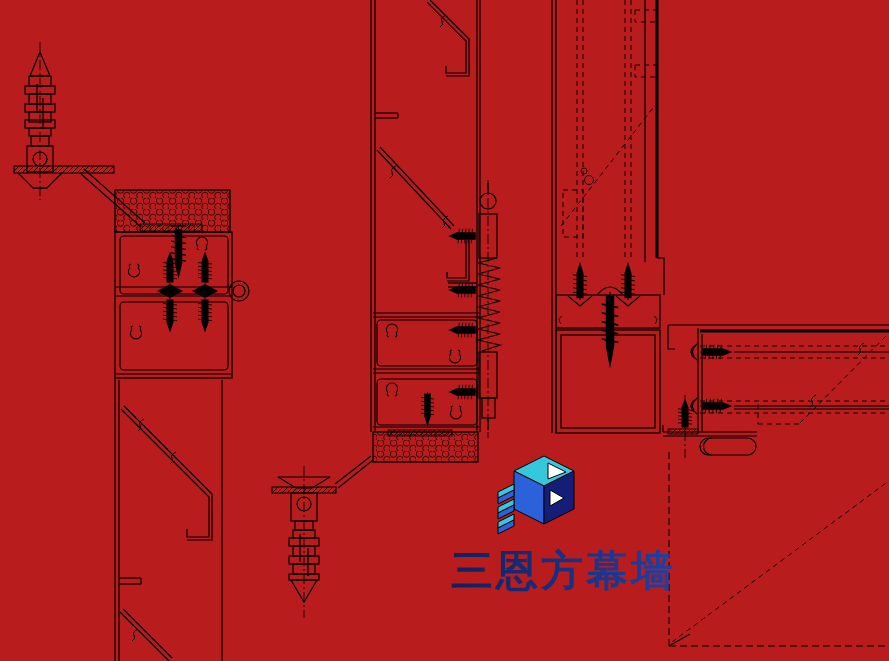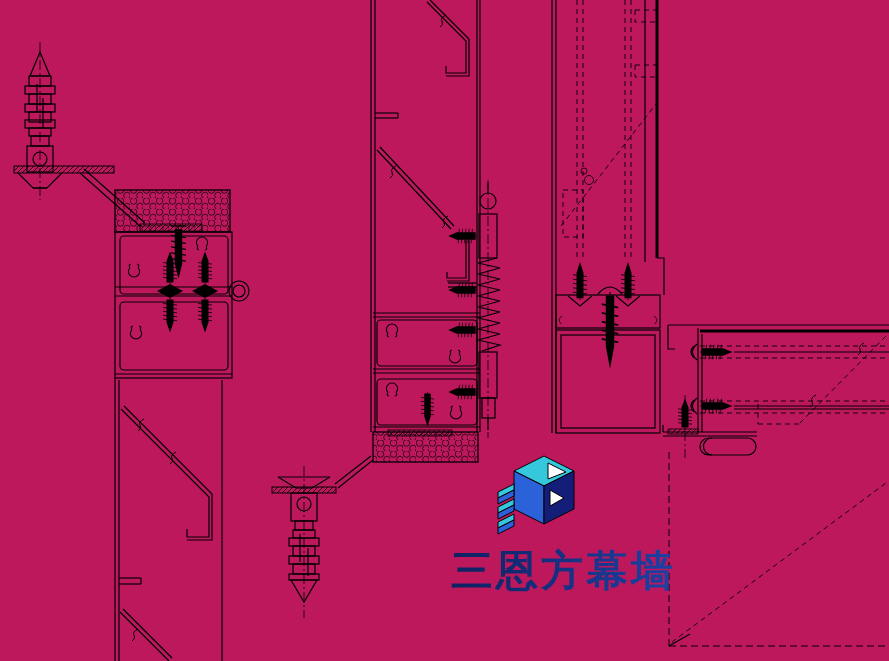--- a/index.html
+++ b/index.html
@@ -1,16 +1,16 @@
 <!DOCTYPE html>
 <html><head>
 <meta charset="utf-8">
 <style>
   html,body{margin:0;padding:0;background:#fff;}
-  #stage{position:relative;width:889px;height:661px;background:#be185d;overflow:hidden;
+  #stage{position:relative;width:889px;height:661px;background:#b91c1c;overflow:hidden;
          font-family:"Liberation Sans", sans-serif;}
   svg{display:block}
   .ln{stroke:#000;fill:none;stroke-width:1.2;}
   .thin{stroke:#000;fill:none;stroke-width:0.8;}
   .thk{stroke:#000;fill:none;stroke-width:3;}
   .dash{stroke:#000;fill:none;stroke-width:1;stroke-dasharray:7 4;}
   .hid{stroke:#000;fill:none;stroke-width:0.9;stroke-dasharray:5 4;}
   .cl{stroke:#000;fill:none;stroke-width:0.8;stroke-dasharray:10 3 2 3;}
   .blk{fill:#000;stroke:none;}
   .logo-text{font-family:"Liberation Sans", sans-serif;font-weight:bold;font-size:42px;letter-spacing:3px;}

